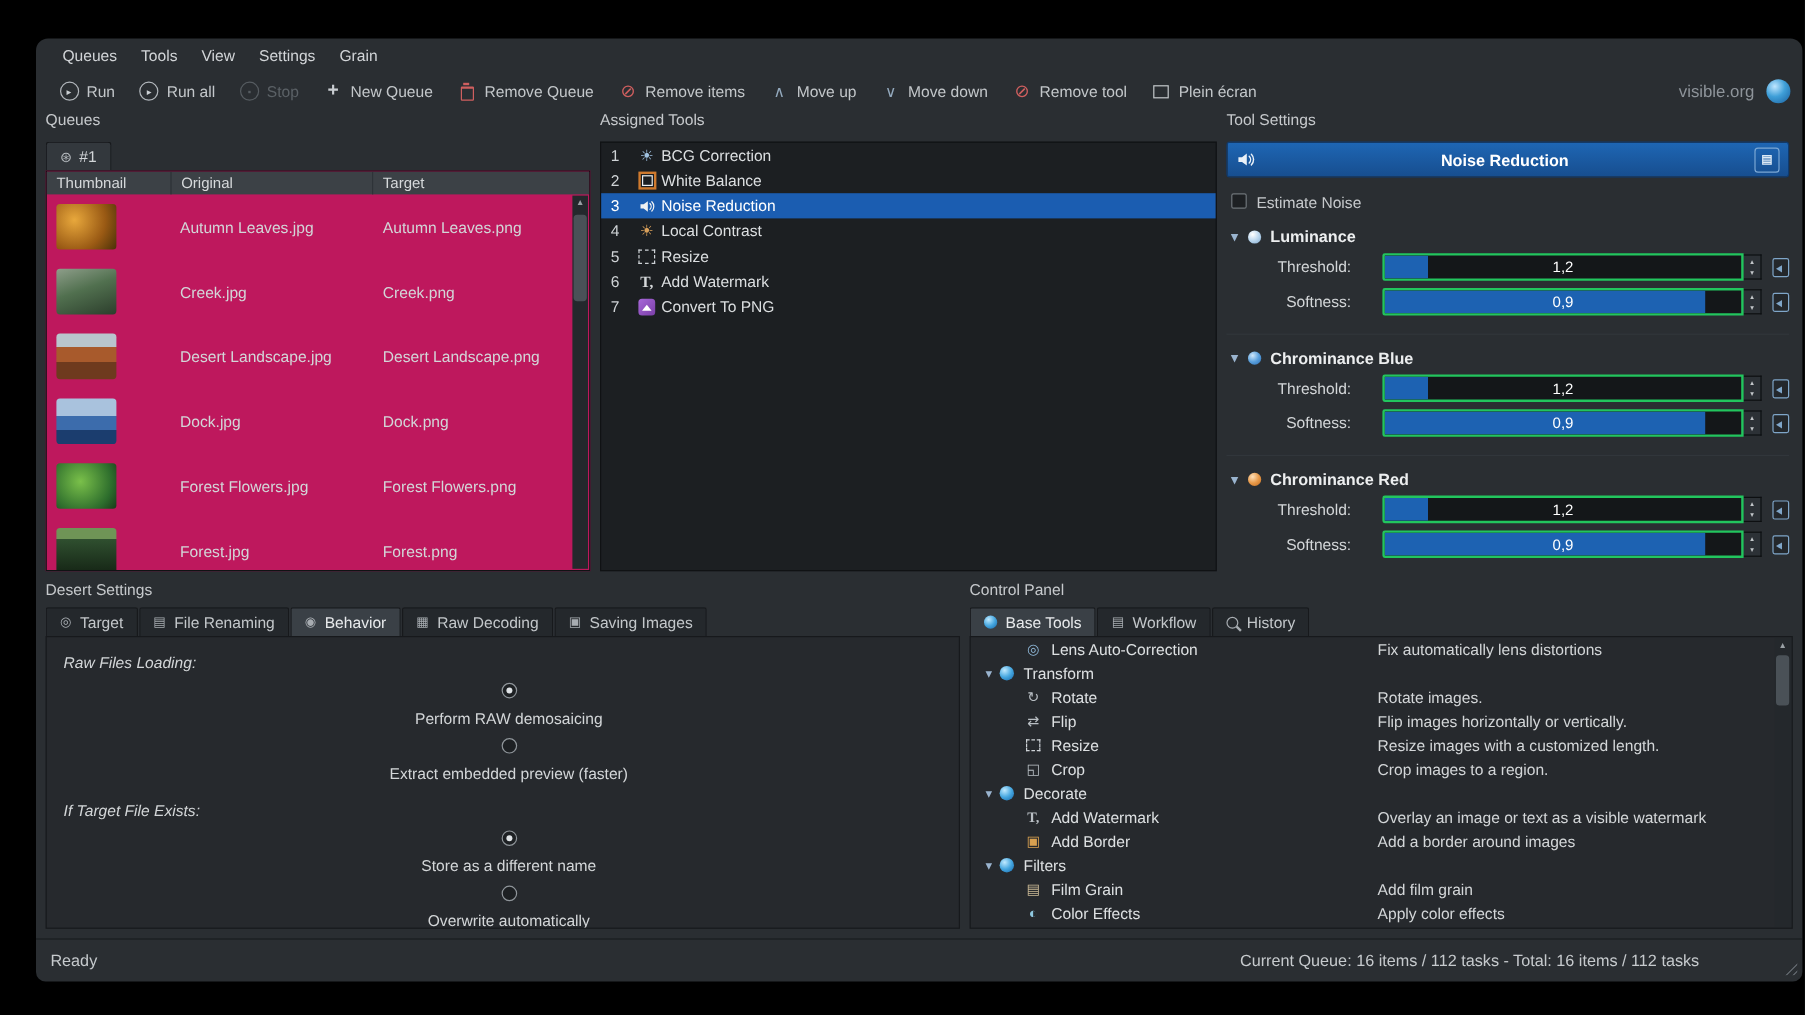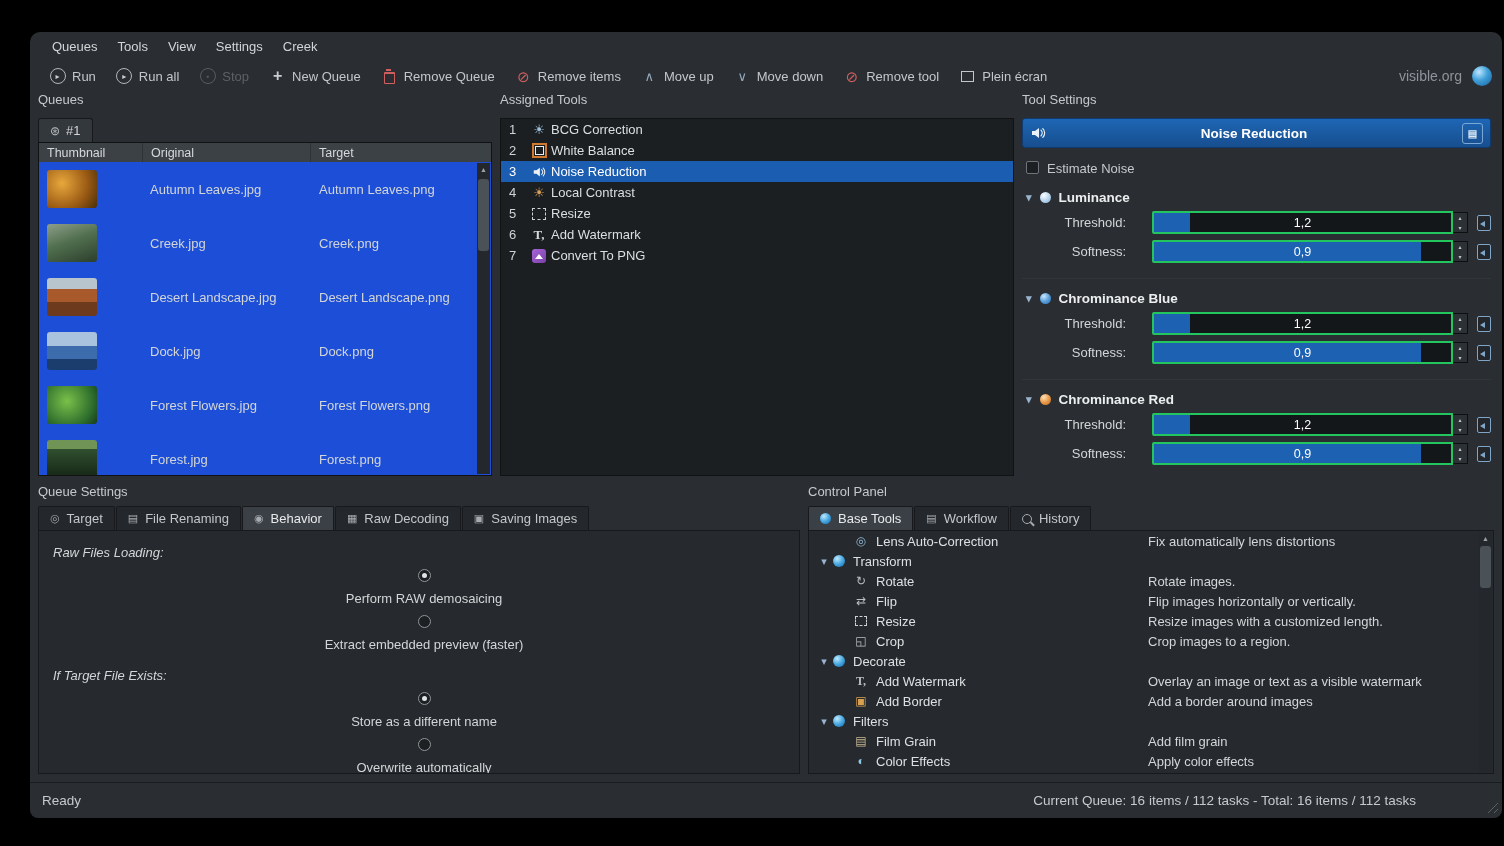--- a/index.html
+++ b/index.html
@@ -29,21 +29,21 @@
   
   .main{position:absolute;top:60px;left:8px;right:8px;height:392px;}
   .col{position:absolute;top:0;bottom:0;}
   .col-q{left:0;width:454px;} .col-a{left:462px;width:514px;} .col-s{left:984px;width:469px;}
   .ptitle{height:22px;color:#c6c9cc;}
   .pbody{position:absolute;top:26px;left:0;right:0;bottom:8px;}
   
   .tabbar{height:24px;display:flex;}
   .qtab{display:flex;align-items:center;gap:6px;padding:0 11px;background:#33383d;border:1px solid #17191c;border-bottom:none;border-radius:3px 3px 0 0;color:#d2d5d8;}
   .gear{color:#b7bcc0;font-size:12px;}
-  .qtable{position:absolute;top:24px;left:0;right:0;bottom:0;background:#1d4ed8;border:1px solid #101214;overflow:hidden;}
+  .qtable{position:absolute;top:24px;left:0;right:0;bottom:0;background:#be185d;border:1px solid #101214;overflow:hidden;}
   .thead{display:flex;height:19px;background:#3c4146;font-size:12.5px;color:#d6d9db;align-items:center;}
   .th{border-right:1px solid #2e3338;height:100%;display:flex;align-items:center;padding-left:8px;box-sizing:border-box;}
   .th1{width:104px;} .th2{width:168px;} .th3{flex:1;border-right:none;}
   .qrow{display:flex;align-items:center;height:54px;}
   .cell-th{width:104px;display:flex;align-items:center;}
   .cell-o{width:168px;padding-left:7px;box-sizing:border-box;}
   .cell-t{flex:1;padding-left:8px;box-sizing:border-box;}
   .thumb{width:50px;height:38px;border-radius:3px;margin-left:8px;}
   .thumb-0{background:radial-gradient(circle at 30% 35%,#e8a83c,#9a5a14 60%,#4a3008);}
   .thumb-1{background:linear-gradient(160deg,#8e9e8a,#51704f 45%,#2c3e2c);}
@@ -131,21 +131,21 @@
 </head>
 <body>
 
 <div id="window">
 
   <div class="menubar">
     <span class="menu-item">Queues</span>
     <span class="menu-item">Tools</span>
     <span class="menu-item">View</span>
     <span class="menu-item">Settings</span>
-    <span class="menu-item">Creek</span>
+    <span class="menu-item">Grain</span>
   </div>
 
   <div class="toolbar">
     <div class="tbtn">
       <span class="ticon">
           <span class="circ">▸</span>
         </span>
       <span>Run</span>
     </div>
     <div class="tbtn">
@@ -439,21 +439,21 @@
           </div>
         </div>
 
       </div>
     </div>
   </div>
 
   <div class="bottom">
 
     <div class="bbox qs">
-      <div class="btitle">Queue Settings</div>
+      <div class="btitle">Desert Settings</div>
       <div class="tabs">
         <div class="tab">
           <span class="tico">◎</span>
           <span>Target</span>
         </div>
         <div class="tab">
           <span class="tico">▤</span>
           <span>File Renaming</span>
         </div>
         <div class="tab active">

